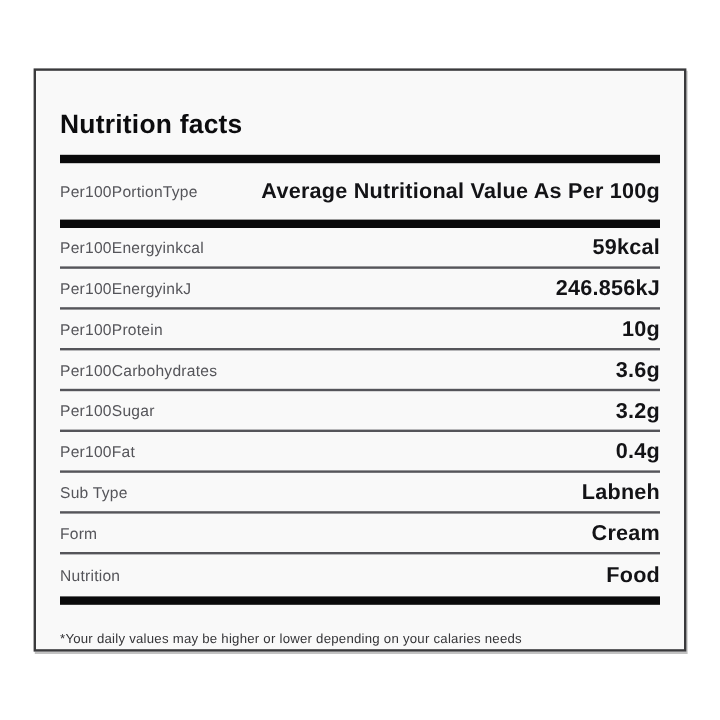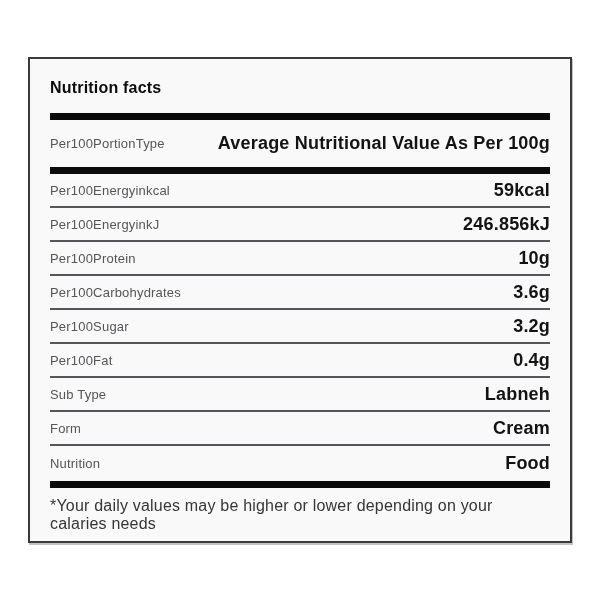--- a/index.html
+++ b/index.html
@@ -13,22 +13,22 @@
     position: absolute;
     left: 28px; top: 57px;
     width: 544px; height: 486px;
     background: #f9f9f9;
     border: 2px solid #3a3a3c;
     box-shadow: 1px 2px 0 rgba(120,120,120,0.45);
     padding: 0 20px;
     overflow: hidden;
   }
   .card-title {
-    margin-top: 15px;
-    font-size: 16px;
+    margin-top: 31px;
+    font-size: 22px;
     font-weight: 700;
     letter-spacing: 0.2px;
     color: #0c0c0e;
     line-height: 28px;
   }
   .thick-bar {
     height: 7px;
     background: #0a0a0b;
     border: none;
   }
@@ -56,22 +56,22 @@
     letter-spacing: 0.2px;
   }
   .row-value, .header-value {
     font-size: 18px;
     font-weight: 700;
     color: #131316;
     letter-spacing: 0.2px;
     text-align: right;
   }
   .footnote {
-    margin-top: 9px;
-    font-size: 16px;
+    margin-top: 23px;
+    font-size: 11px;
     color: #353538;
     letter-spacing: 0.2px;
   }
 </style>
 </head>
 <body>
 
 <div class="card">
 
   <div class="card-title">Nutrition facts</div>

